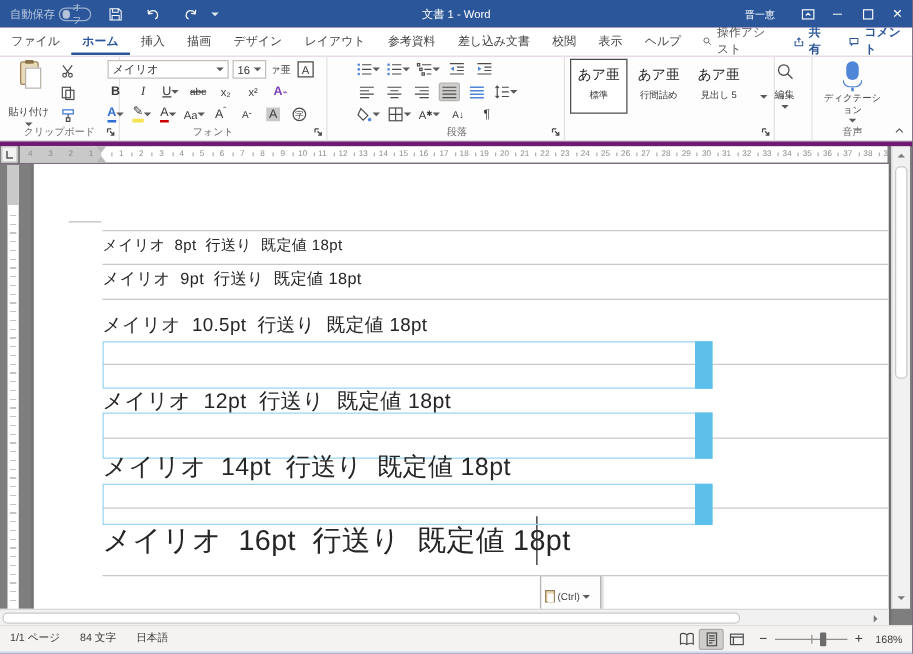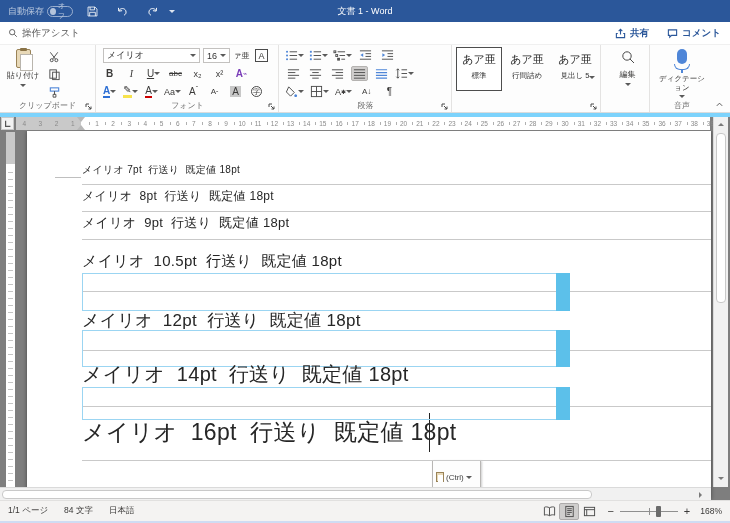--- a/index.html
+++ b/index.html
@@ -1,18 +1,18 @@
 <!DOCTYPE html>
 <html><head>
 <meta charset="utf-8">
 <style>
   * { margin:0; padding:0; box-sizing:border-box; }
   html,body { background:#555; }
   body { font-family:"Liberation Sans","DejaVu Sans",sans-serif; }
-  .app { position:relative; width:730px; height:523px; background:#7dd3fc; overflow:hidden;
+  .app { position:relative; width:730px; height:523px; background:#701a75; overflow:hidden;
          font-family:"Liberation Sans","DejaVu Sans",sans-serif; }
 
   
   .titlebar { position:absolute; left:0; top:0; width:730px; height:22px; background:#2b579a;
               display:flex; align-items:center; color:#fff; font-size:9px; }
   .autosave { display:flex; align-items:center; gap:3px; margin-left:8px; opacity:.65; }
   .as-pill { width:26px; height:11px; border:1px solid rgba(255,255,255,.8); border-radius:6px;
              display:flex; align-items:center; gap:2px; padding:0 2px; font-size:7px; }
   .as-dot { width:7px; height:7px; border-radius:50%; background:#fff; }
   .qat-btn { width:22px; height:18px; display:flex; align-items:center; justify-content:center; margin-left:8px; }
@@ -49,21 +49,21 @@
   .sb svg { width:13px; height:13px; }
   .caret { width:0; height:0; border:3px solid transparent; border-top-color:#5a5a5a; display:inline-block; margin-top:3px; }
   .combo { height:15px; background:#fff; border:1px solid #c3c1bf; display:flex; align-items:center;
            font-size:9px; padding:0 3px; color:#333; }
   .combo .caret { margin-left:auto; }
 
   .paste-btn { position:absolute; left:5px; top:3px; width:36px; height:53px; text-align:center; border-radius:2px; }
   .paste-clip { position:relative; width:15px; height:19px; margin:1px auto 0; border:1px solid #9a8357; border-radius:2px; background:#e8d9b8; }
   .paste-clip::before { content:""; position:absolute; left:3px; top:-2px; width:7px; height:3px; background:#8a7347; border-radius:1px; }
   .paste-clip::after { content:""; position:absolute; left:3px; top:4px; width:11px; height:15px; background:#fff; border:1px solid #b9b5ad; }
-  .paste-label { font-size:8px; margin-top:2px; }
+  .paste-label { font-size:8px; margin-top:16px; }
   .clip-col { position:absolute; left:46px; top:4px; display:flex; flex-direction:column; gap:3px; }
 
   .style-card { width:46px; height:44px; padding-top:4px; text-align:center; border:1px solid transparent; }
   .style-card.selected { border:1.5px solid #4d4d4d; background:#fff; }
   .style-prev { font-size:11px; color:#222; }
   .style-name { font-size:7.5px; color:#333; margin-top:4px; }
   .mic-cap { width:10px; height:15px; background:#4f86d8; border-radius:5px; margin:0 auto; }
   .mic-base { width:16px; height:6px; margin:0 auto; border-bottom:1.5px solid #4f86d8;
               border-left:1.5px solid #4f86d8; border-right:1.5px solid #4f86d8; border-radius:0 0 8px 8px; }
 
@@ -166,23 +166,52 @@
         </svg>
     </div>
     <div class="qat-btn">
       <svg viewBox="0 0 16 16">
           <path d="M12.5 7 C10.5 3.5, 5.5 3.5, 4 7 C3 9.5, 4 11.5, 6 12.5" fill="none" stroke="#fff" stroke-width="1.2"></path>
           <path d="M13 3.5 L12.5 7.5 L8.5 7" fill="none" stroke="#fff" stroke-width="1.2"></path>
         </svg>
     </div>
     <span class="t-caret"></span>
     <div class="t-title">文書 1 - Word</div>
+    <div class="t-right">
+      <span class="t-user">晋一恵</span>
+      <div class="winbtn">
+        <svg viewBox="0 0 12 12">
+            <rect x="1" y="2" width="10" height="8" fill="none" stroke="#fff" stroke-width="1"></rect>
+            <path d="M4 7 L6 5 L8 7" fill="none" stroke="#fff" stroke-width="1"></path>
+          </svg>
+      </div>
+      <div class="winbtn">─</div>
+      <div class="winbtn">
+        <svg viewBox="0 0 12 12">
+            <rect x="2" y="2" width="8" height="8" fill="none" stroke="#fff" stroke-width="1"></rect>
+          </svg>
+      </div>
+      <div class="winbtn">✕</div>
+    </div>
   </div>
 
   <div class="tabrow">
+    <div id="tabs" style="display:flex">
+        <div class="tab">ファイル</div>
+        <div class="tab active">ホーム</div>
+        <div class="tab">挿入</div>
+        <div class="tab">描画</div>
+        <div class="tab">デザイン</div>
+        <div class="tab">レイアウト</div>
+        <div class="tab">参考資料</div>
+        <div class="tab">差し込み文書</div>
+        <div class="tab">校閲</div>
+        <div class="tab">表示</div>
+        <div class="tab">ヘルプ</div>
+      </div>
     <div class="assist">
       <svg viewBox="0 0 12 12">
           <circle cx="5" cy="5" r="3.2" class="ic-stroke"></circle>
           <path d="M7.5 7.5 L10.5 10.5" class="ic-stroke"></path>
         </svg>
       <span>操作アシスト</span>
     </div>
     <div class="tabspacer"></div>
     <div class="tr-btn">
       <svg viewBox="0 0 12 12">
@@ -229,21 +258,21 @@
         </span>
       </div>
       <div class="grp-label">クリップボード</div>
       <span class="launcher">
         <svg viewBox="0 0 8 8">
             <path d="M1 1 H4 M1 1 V4 M3 3 L6 6 M6 3.5 V6 H3.5" class="ic-stroke"></path>
           </svg>
       </span>
     </div>
 
-    <div class="grp" style="left:97px;width:182px">
+    <div class="grp" style="left:80px;width:182px">
       <div class="rowabs" style="top:3px;left:6px;gap:3px">
         <div class="combo" style="width:97px">
           <span>メイリオ</span>
           <span class="caret"></span>
         </div>
         <div class="combo" style="width:27px">
           <span>16</span>
           <span class="caret"></span>
         </div>
         <span class="sb" style="font-size:8px">
@@ -417,21 +446,21 @@
           </span>
       </div>
       <div class="grp-label">段落</div>
       <span class="launcher">
         <svg viewBox="0 0 8 8">
             <path d="M1 1 H4 M1 1 V4 M3 3 L6 6 M6 3.5 V6 H3.5" class="ic-stroke"></path>
           </svg>
       </span>
     </div>
 
-    <div class="grp" style="left:453px;width:148px">
+    <div class="grp" style="left:453px;width:167px">
       <div class="rowabs" style="top:2px;left:3px;gap:2px" id="style-cards">
           <div class="style-card selected">
             <div class="style-prev">あア亜</div>
             <div class="style-name">標準</div>
           </div>
           <div class="style-card">
             <div class="style-prev">あア亜</div>
             <div class="style-name">行間詰め</div>
           </div>
           <div class="style-card">
@@ -592,21 +621,20 @@
         <div class="doc-rule" style="top: 329px;"></div>
         <div class="sp-marker" style="top: 142px; height: 38px;">
           <div class="sp-bar"></div>
         </div>
         <div class="sp-marker" style="top: 199px; height: 37px;">
           <div class="sp-bar"></div>
         </div>
         <div class="sp-marker" style="top: 256px; height: 33px;">
           <div class="sp-bar"></div>
         </div>
-        <div class="doc-line" style="top: 33px; font-size: 10px;">メイリオ 7pt  行送り  既定値 18pt</div>
         <div class="doc-line" style="top: 59px; font-size: 12px;">メイリオ  8pt  行送り  既定値 18pt</div>
         <div class="doc-line" style="top: 85px; font-size: 13px;">メイリオ  9pt  行送り  既定値 18pt</div>
         <div class="doc-line" style="top: 121px; font-size: 15px;">メイリオ  10.5pt  行送り  既定値 18pt</div>
         <div class="doc-line" style="top: 180px; font-size: 17px;">メイリオ  12pt  行送り  既定値 18pt</div>
         <div class="doc-line" style="top: 232px; font-size: 20px;">メイリオ  14pt  行送り  既定値 18pt</div>
         <div class="doc-line" style="top: 288px; font-size: 23px;">メイリオ  16pt  行送り  既定値 18pt</div>
       </div>
     <div class="hscroll">
       <div class="hs-thumb"></div>
       <div class="hs-right">

